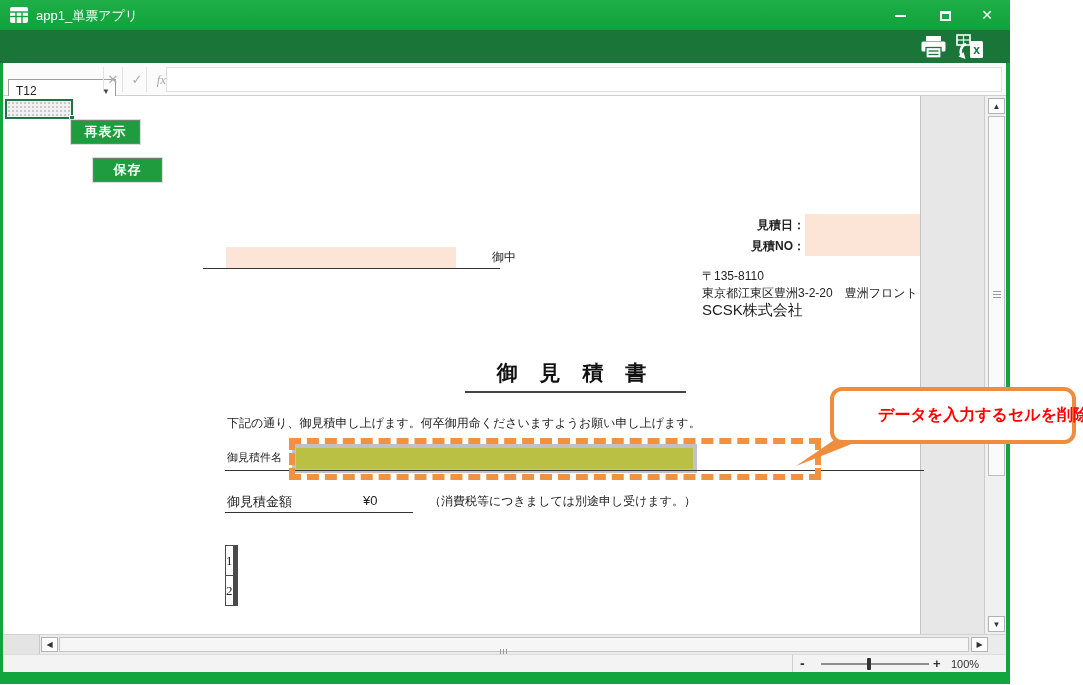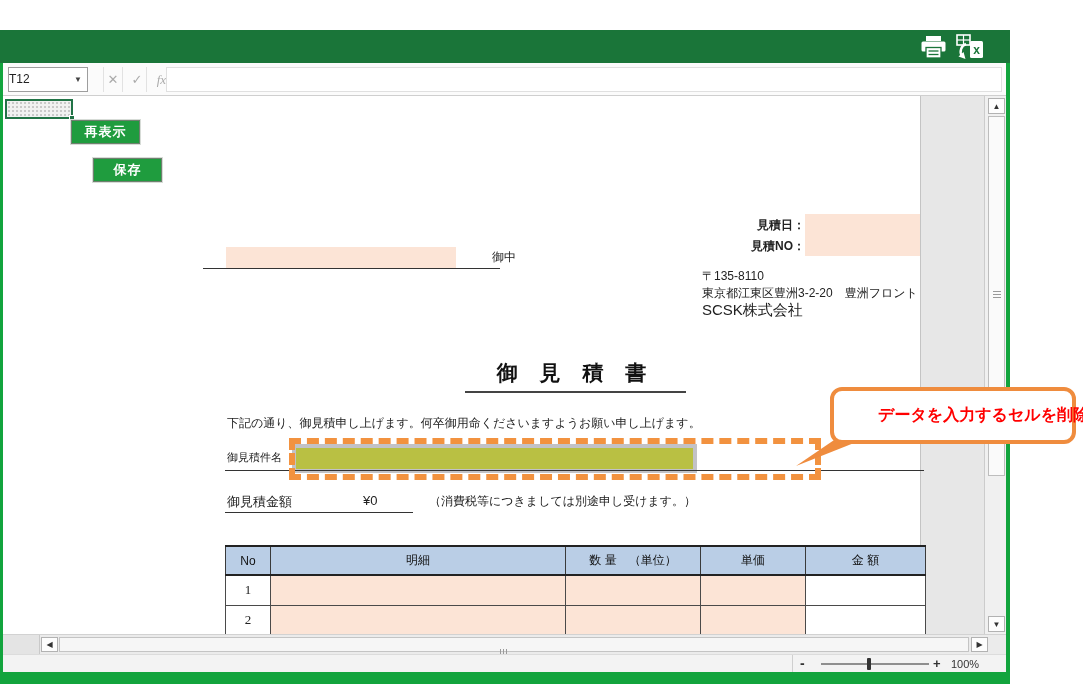--- a/index.html
+++ b/index.html
@@ -16,22 +16,22 @@
   .winbtn { position:absolute; top:0; width:34px; height:30px; text-align:center; line-height:30px;
             color:#fff; font-size:14px; cursor:default; }
   .minline { display:inline-block; width:11px; height:2px; background:#fff; vertical-align:middle; }
   .maxbox  { display:inline-block; width:11px; height:10px; border:2px solid #fff; border-top-width:3px; vertical-align:middle; }
 
   .toolbar { position:absolute; left:0; top:30px; width:1010px; height:33px; background:#1a7539; }
 
   
   .fbar { position:absolute; left:3px; top:63px; width:1004px; height:33px; background:#fbfbfb;
           border-bottom:1px solid #cfcfcf; }
-  .namebox { position:absolute; left:5px; top:4px; width:80px; height:25px; background:#fff;
-             border:1px solid #9e9e9e; font-size:12px; line-height:23px; color:#222; }
+  .namebox { position:absolute; left:5px; top:16px; width:108px; height:25px; background:#fff;
+             border:1px solid #9e9e9e; font-size:12px; line-height:23px; padding-left:7px; color:#222; }
   .namebox .dd { position:absolute; right:5px; top:0; font-size:8px; color:#444; line-height:23px; }
   .fbtns { position:absolute; left:100px; top:4px; height:25px; }
   .fbtn { display:inline-block; width:20px; height:25px; text-align:center; line-height:25px;
           color:#ababab; font-size:13px; border-right:1px solid #e2e2e2; }
   .fbtn.first { border-left:1px solid #e2e2e2; }
   .fx { font-style:italic; font-family:"Liberation Serif",serif; font-size:13px; }
   .finput { position:absolute; left:163px; top:4px; width:836px; height:25px; background:#fff;
             border:1px solid #e0e0e0; font-size:12px; line-height:23px; padding-left:6px; color:#222; }
 
   
@@ -103,20 +103,35 @@
              border:4px solid #ef8c3e; border-radius:12px; z-index:41;
              color:#ff0000; font-weight:bold; font-size:16px; text-align:center; line-height:48px; white-space:nowrap;padding-left:44px; }
   .callout-tail { position:absolute; left:790px; top:430px; z-index:40; }
 </style>
 </head>
 <body>
 
 <div class="page">
   <div class="window">
 
+    <div class="titlebar">
+      <span class="appicon">
+        <svg width="20" height="20" viewBox="0 0 20 20">
+          <rect x="1" y="2" width="18" height="16" rx="2" fill="#fff"></rect>
+          <line x1="1" y1="7" x2="19" y2="7" stroke="#10a23c" stroke-width="1.4"></line>
+          <line x1="1" y1="11.5" x2="19" y2="11.5" stroke="#10a23c" stroke-width="1.4"></line>
+          <line x1="7" y1="7" x2="7" y2="18" stroke="#10a23c" stroke-width="1.4"></line>
+          <line x1="13" y1="7" x2="13" y2="18" stroke="#10a23c" stroke-width="1.4"></line>
+        </svg>
+      </span>
+      <span class="wtitle">app1_単票アプリ</span>
+      <span class="winbtn" style="left:883px;"><i class="minline"></i></span>
+      <span class="winbtn" style="left:928px;"><i class="maxbox"></i></span>
+      <span class="winbtn" style="left:970px;">✕</span>
+    </div>
 
     <div class="toolbar">
       <span class="abs" style="left:920px; top:5px;">
         <svg width="27" height="24" viewBox="0 0 27 24">
           <rect x="6" y="1" width="15" height="5" fill="#fff"></rect>
           <rect x="1.5" y="6.5" width="24" height="10" rx="1.5" fill="#fff"></rect>
           <rect x="6" y="12.5" width="15" height="10.5" fill="#fff" stroke="#1a7539" stroke-width="1.3"></rect>
           <line x1="8.5" y1="16" x2="18.5" y2="16" stroke="#1a7539" stroke-width="1.3"></line>
           <line x1="8.5" y1="19.5" x2="18.5" y2="19.5" stroke="#1a7539" stroke-width="1.3"></line>
         </svg>
@@ -179,27 +194,20 @@
       <div class="olivecell"></div>
       <div class="dashedrect"></div>
 
       <div class="lbl" style="left:224px; top:397px; font-size:13px;">御見積金額</div>
       <div class="lbl" style="left:360px; top:397px; font-size:13px;">¥0</div>
       <div class="uline" style="left:222px; top:416px; width:188px;"></div>
       <div class="lbl" style="left:426px; top:397px;">（消費税等につきましては別途申し受けます。）</div>
 
       <table class="qtable">
         <tbody>
-            <tr>
-          <th style="width:45px;">No</th>
-          <th style="width:295px;">明細</th>
-          <th style="width:135px;">数 量　（単位）</th>
-          <th style="width:105px;">単価</th>
-          <th style="width:120px;">金 額</th>
-        </tr>
         <tr>
           <td class="no">1</td>
           <td class="peachcell"></td>
           <td class="peachcell"></td>
           <td class="peachcell"></td>
           <td class="white"></td>
         </tr>
         <tr>
           <td class="no">2</td>
           <td class="peachcell"></td>

